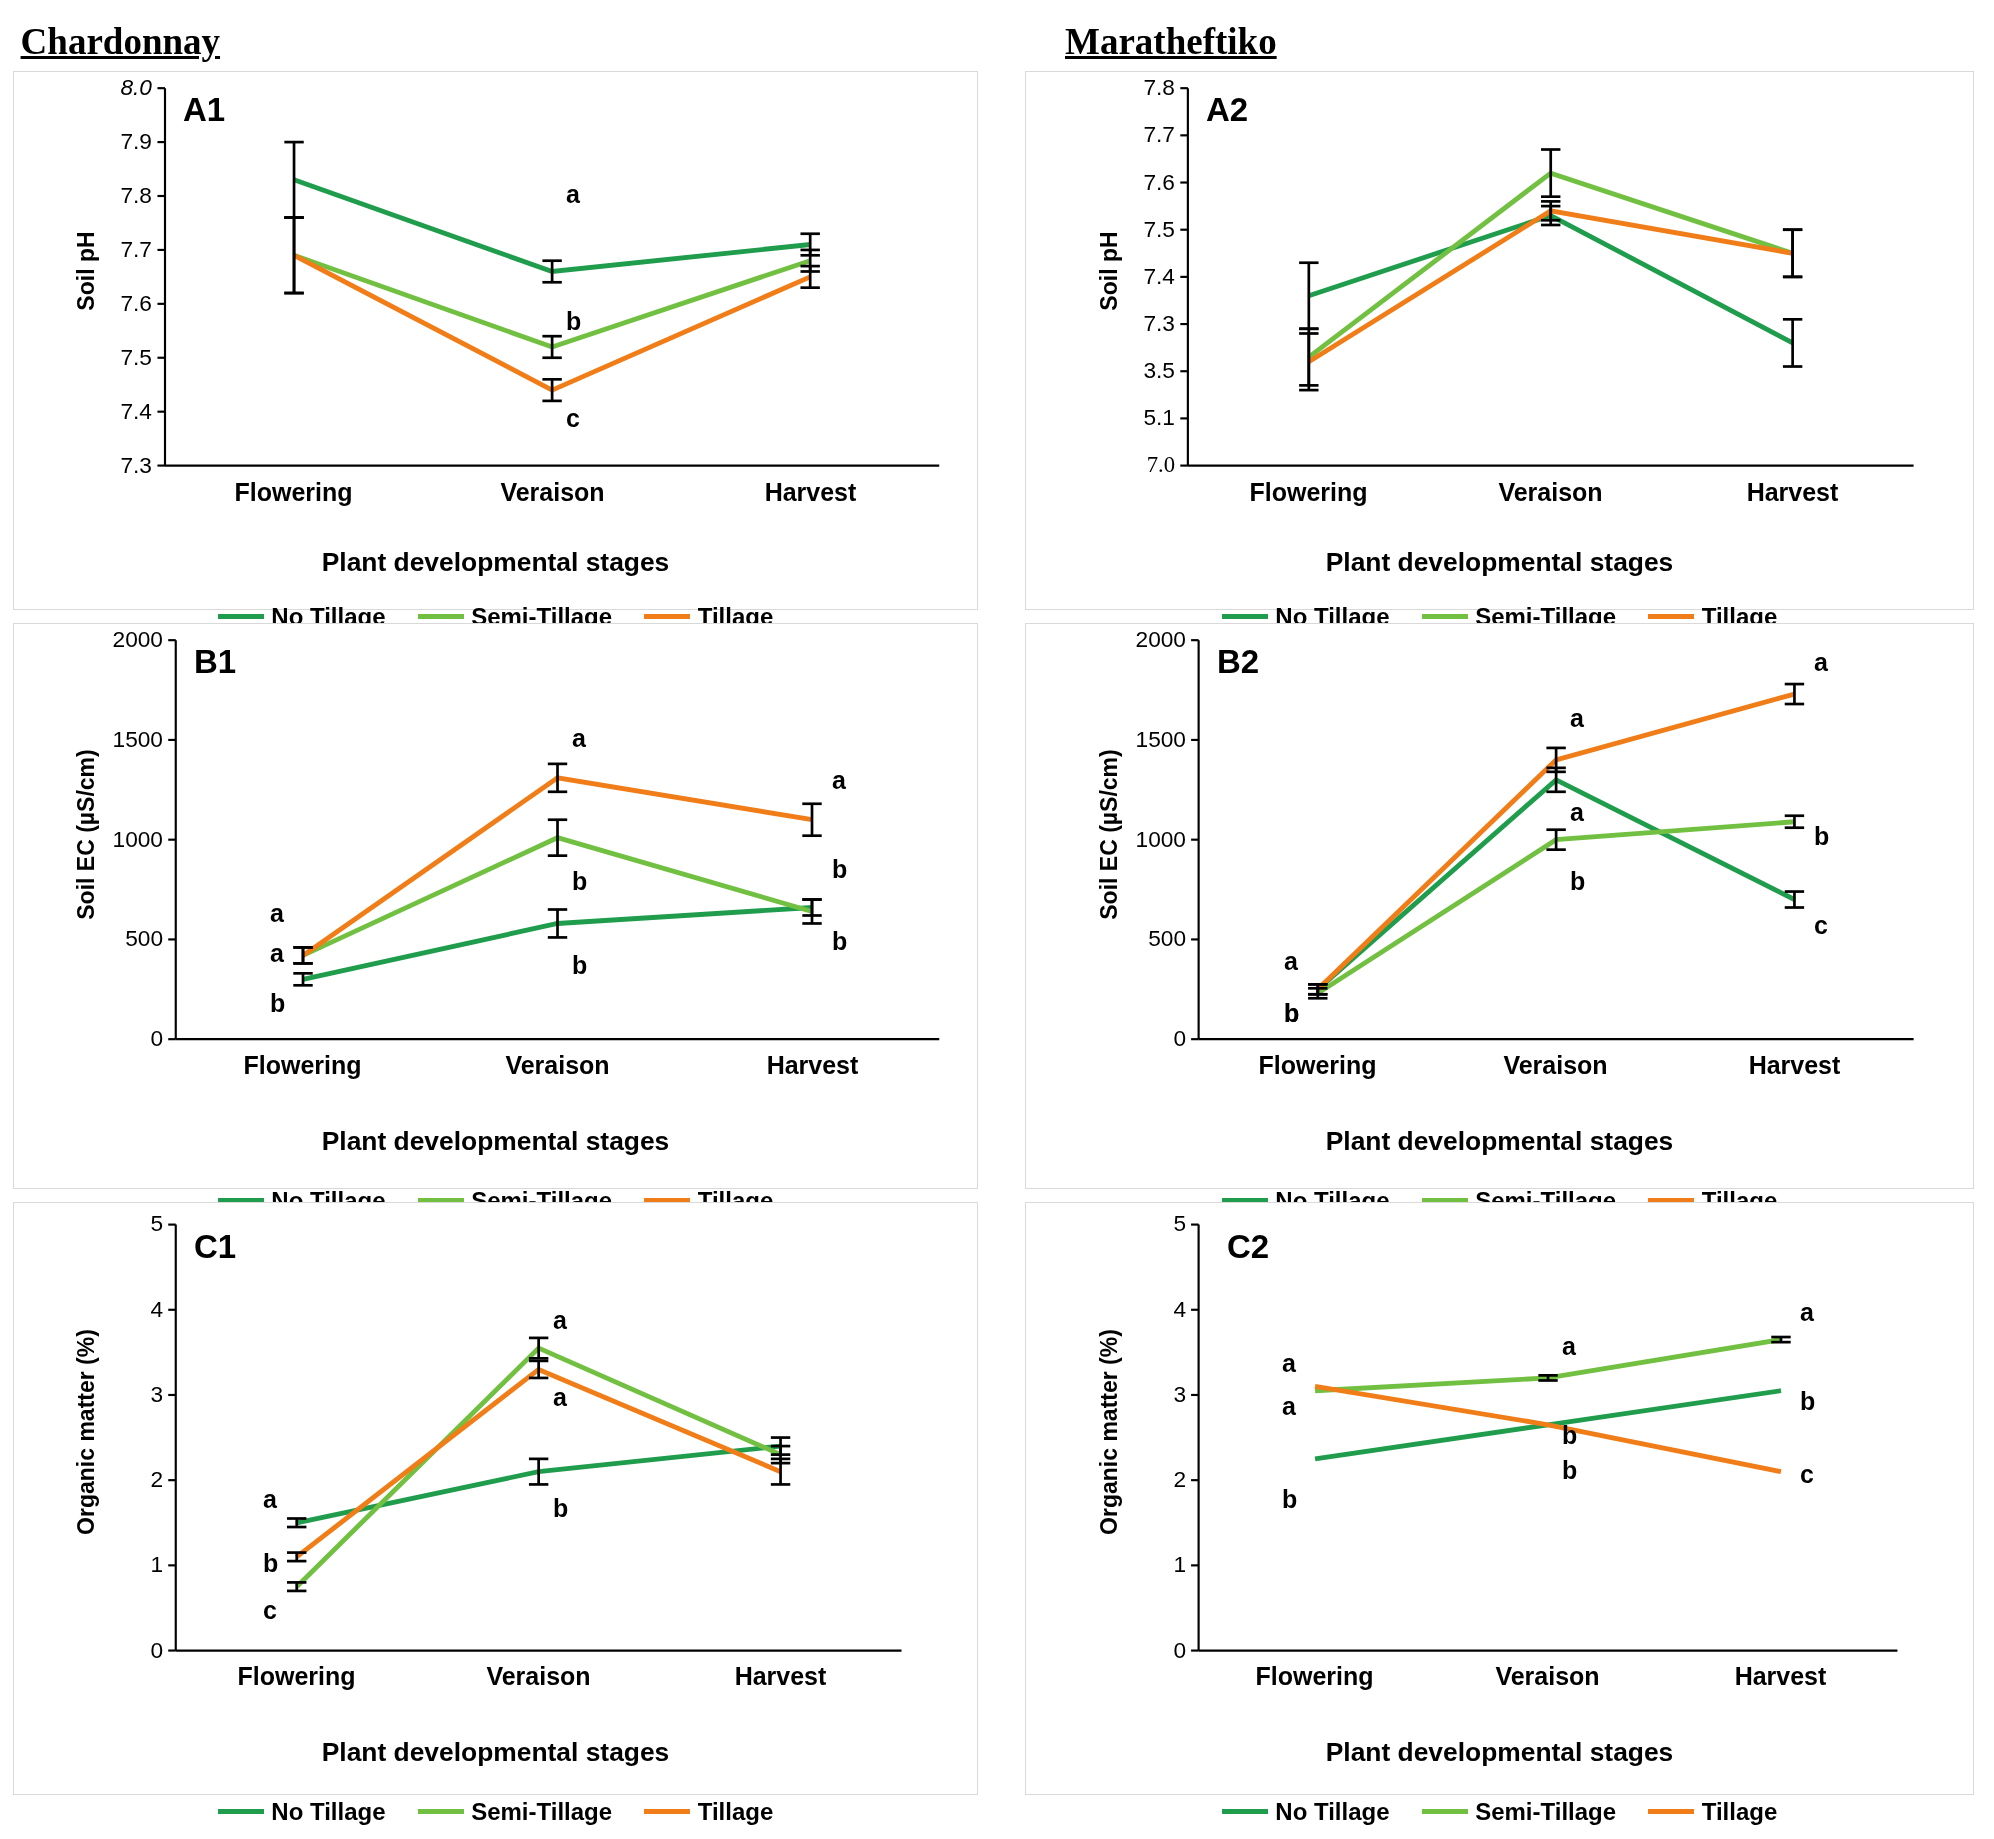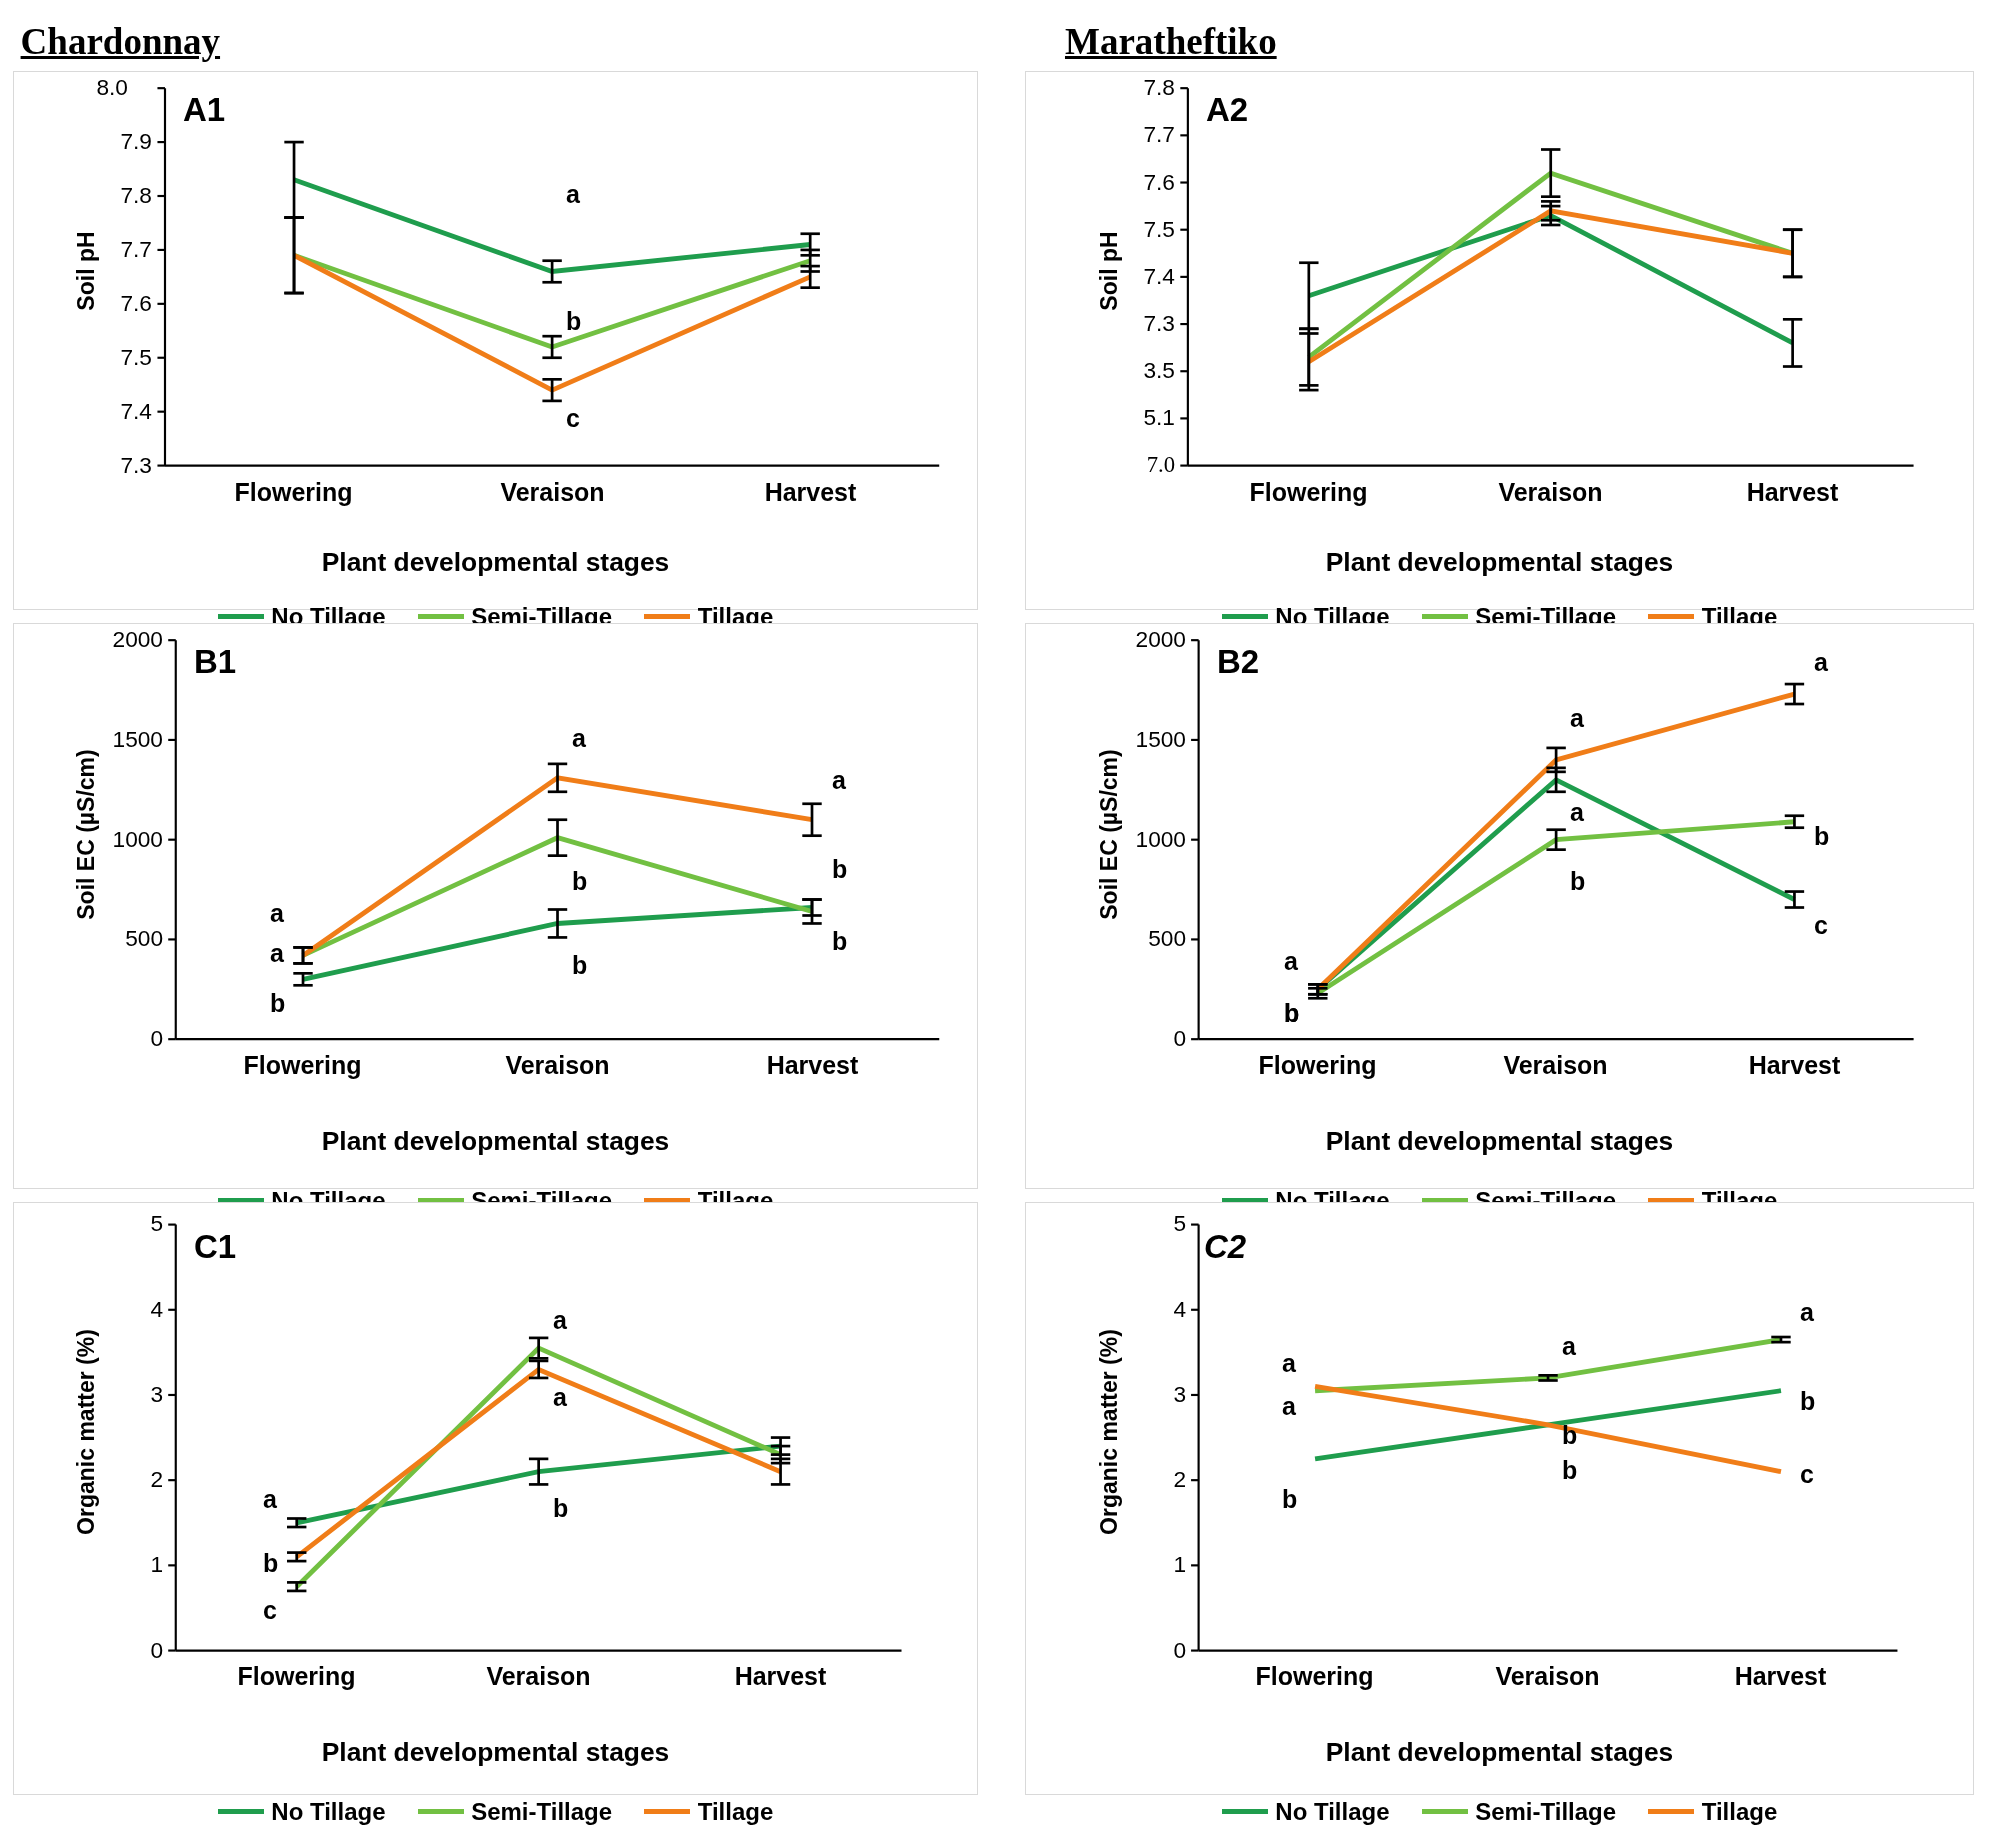--- a/index.html
+++ b/index.html
@@ -42,21 +42,21 @@
     <div class="col left">
       <div class="panel" id="panel-A1" style="height:539px;">
           <div class="panel-inner">
             <div class="tick-label" style="right: 825px; top: 380px; width: 119px;">7.3</div>
             <div class="tick-label" style="right: 825px; top: 326px; width: 119px;">7.4</div>
             <div class="tick-label" style="right: 825px; top: 272px; width: 119px;">7.5</div>
             <div class="tick-label" style="right: 825px; top: 218px; width: 119px;">7.6</div>
             <div class="tick-label" style="right: 825px; top: 164px; width: 119px;">7.7</div>
             <div class="tick-label" style="right: 825px; top: 110px; width: 119px;">7.8</div>
             <div class="tick-label" style="right: 825px; top: 56px; width: 119px;">7.9</div>
-            <div class="tick-label" style="right: 849px; top: 2.2px; width: 119px;">8.0</div>
+            <div class="tick-label" style="right: 825px; top: 2.2px; width: 119px; font-style: italic;">8.0</div>
             <div class="xcat" style="left: 161px; top: 406px; width: 237px;">Flowering</div>
             <div class="xcat" style="left: 420px; top: 406px; width: 237px;">Veraison</div>
             <div class="xcat" style="left: 678px; top: 406px; width: 237px;">Harvest</div>
             <svg width="963" height="537" class="chart-area" style="left: 0px; top: 0px;" viewBox="0 0 1786 996">
               <line x1="280" y1="30" x2="280" y2="730" stroke="#000" stroke-width="4"></line>
               <line x1="280" y1="730" x2="1716" y2="730" stroke="#000" stroke-width="4"></line>
               <line x1="266" y1="730" x2="280" y2="730" stroke="#000" stroke-width="4"></line>
               <line x1="266" y1="629.9999999999995" x2="280" y2="629.9999999999995" stroke="#000" stroke-width="4"></line>
               <line x1="266" y1="529.9999999999999" x2="280" y2="529.9999999999999" stroke="#000" stroke-width="4"></line>
               <line x1="266" y1="430.0000000000002" x2="280" y2="430.0000000000002" stroke="#000" stroke-width="4"></line>
@@ -448,21 +448,21 @@
               <path d="M536 474.5 L968 411.29999999999995 L1400 348.1 " fill="none" stroke="#1f9d4d" stroke-width="9"></path>
               <path d="M536 348.1 L968 324.4 L1400 253.30000000000007 " fill="none" stroke="#72c042" stroke-width="9"></path>
               <path d="M536 340.2 L968 411.29999999999995 L1400 498.2 " fill="none" stroke="#f07d18" stroke-width="9"></path>
               <line x1="968" y1="319.65999999999997" x2="968" y2="329.13999999999993" stroke="#000" stroke-width="5"></line>
               <line x1="950" y1="319.65999999999997" x2="986" y2="319.65999999999997" stroke="#000" stroke-width="5"></line>
               <line x1="950" y1="329.13999999999993" x2="986" y2="329.13999999999993" stroke="#000" stroke-width="5"></line>
               <line x1="1400" y1="248.56000000000006" x2="1400" y2="258.03999999999996" stroke="#000" stroke-width="5"></line>
               <line x1="1382" y1="248.56000000000006" x2="1418" y2="248.56000000000006" stroke="#000" stroke-width="5"></line>
               <line x1="1382" y1="258.03999999999996" x2="1418" y2="258.03999999999996" stroke="#000" stroke-width="5"></line>
             </svg>
-            <div class="panel-tag" style="left: 178px; top: 25px; font-style: italic;">C2</div>
+            <div class="panel-tag" style="left: 201px; top: 25px;">C2</div>
             <div class="ylabel" style="left: 70px; top: 442px; width: 426px; text-align: center;">Organic matter (%)</div>
             <div class="sig" style="left: 256px; top: 146px;">a</div>
             <div class="sig" style="left: 256px; top: 189px;">a</div>
             <div class="sig" style="left: 256px; top: 282px;">b</div>
             <div class="sig" style="left: 536px; top: 129px;">a</div>
             <div class="sig" style="left: 536px; top: 218px;">b</div>
             <div class="sig" style="left: 536px; top: 253px;">b</div>
             <div class="sig" style="left: 774px; top: 95px;">a</div>
             <div class="sig" style="left: 774px; top: 184px;">b</div>
             <div class="sig" style="left: 774px; top: 257px;">c</div>

